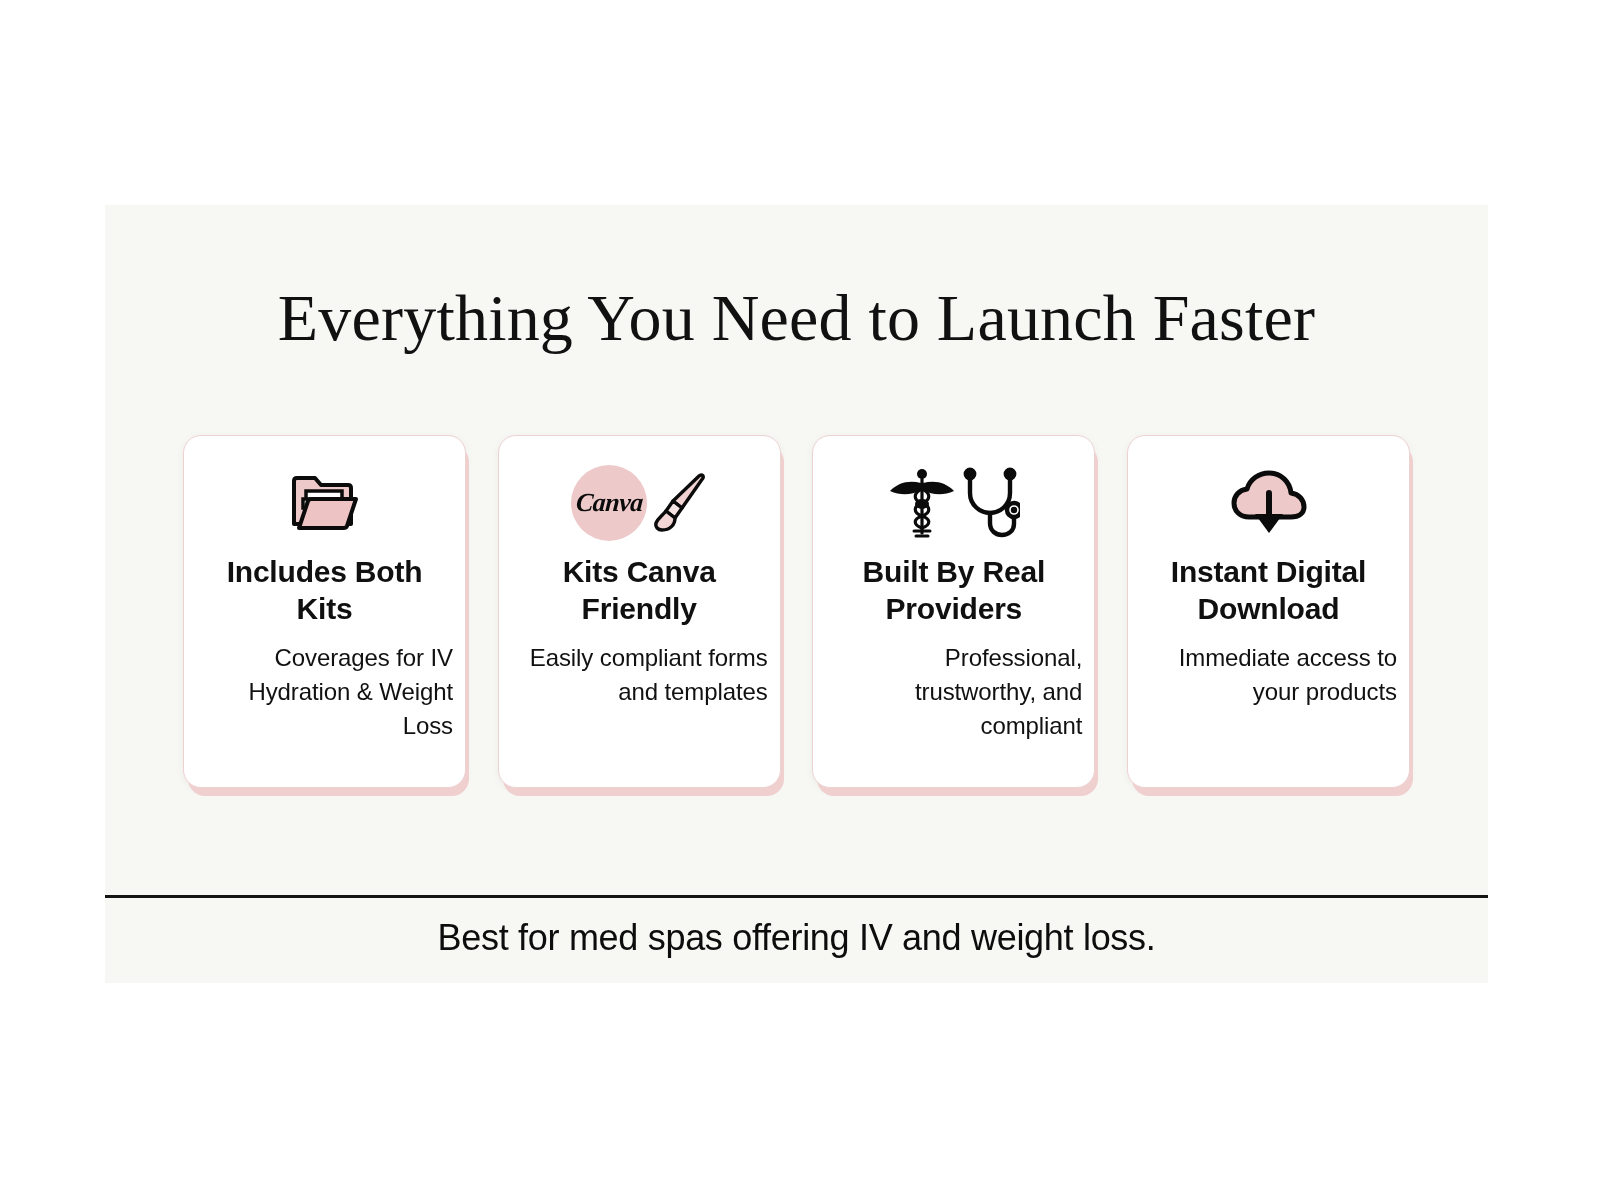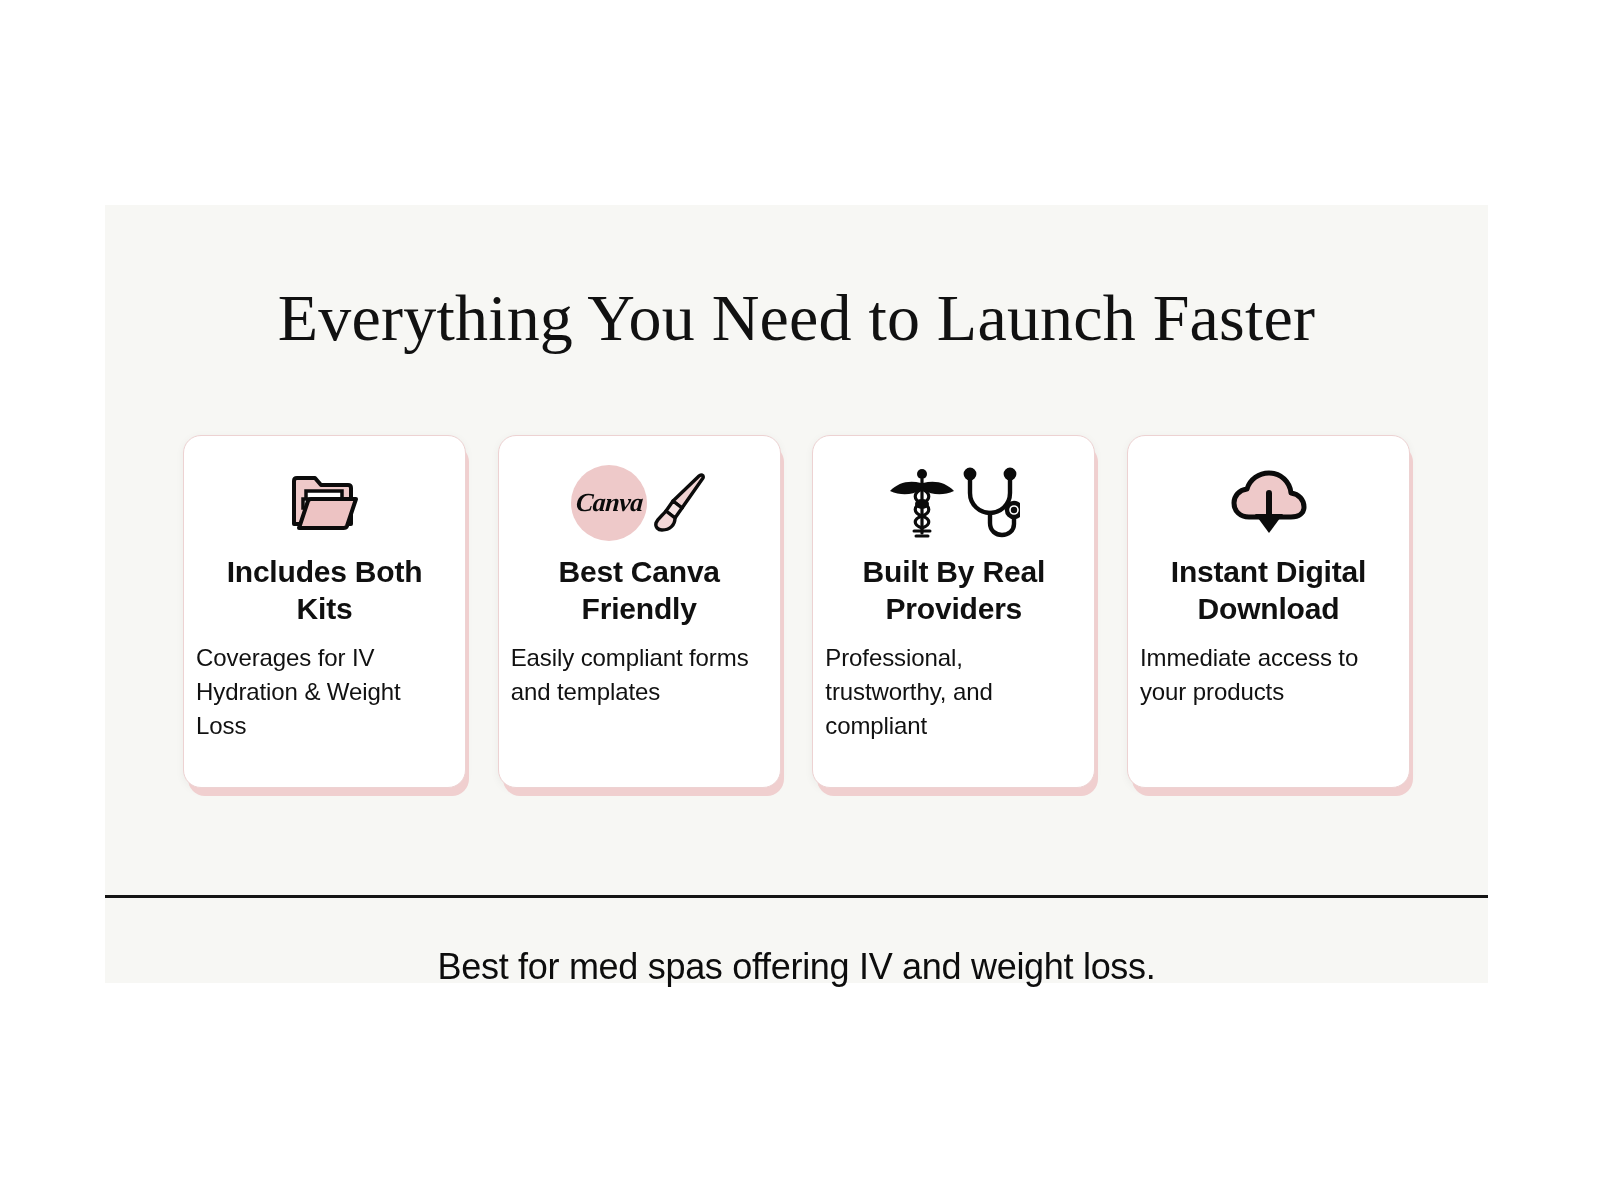--- a/index.html
+++ b/index.html
@@ -93,21 +93,21 @@
     padding: 0 26px;
     margin-bottom: 14px;
   }
 
   .card-desc {
     font-family: "Liberation Sans", sans-serif;
     font-size: 24px;
     font-weight: 400;
     color: #111111;
     line-height: 1.42;
-    text-align: left;
+    text-align: right;
     padding: 0 12px;
     letter-spacing: -0.1px;
   }
 
   
   .divider {
     position: absolute;
     left: 0;
     top: 690px;
     width: 100%;
@@ -120,21 +120,20 @@
     left: 0;
     top: 712px;
     width: 100%;
     text-align: center;
     font-family: "Liberation Sans", sans-serif;
     font-size: 36px;
     font-weight: 400;
     color: #0d0d0d;
     letter-spacing: -0.3px;
     white-space: nowrap;
-    margin-top: 29px;
   }
 
   
   .canva-wrap {
     display: flex;
     align-items: center;
     justify-content: center;
     gap: 2px;
   }
   .canva-circle {
@@ -188,21 +187,21 @@
             <div class="canva-circle">
               <span class="canva-word">Canva</span>
             </div>
             <svg width="58" height="66" viewBox="0 0 58 66">
               <path d="M50 6 C52 4 55 5 54 8 L33 38 L24 31 Z" fill="#f0d2d2" stroke="#0b0b0b" stroke-width="3.4" stroke-linejoin="round"></path>
               <path d="M24 31 L33 38 L26 48 L17 41 Z" fill="#f6e4e4" stroke="#0b0b0b" stroke-width="3.4" stroke-linejoin="round"></path>
               <path d="M17 41 L26 48 C26 55 21 60 13 60 C9 60 6 57 7 53 C9 48 13 46 17 41 Z" fill="#f2d6d6" stroke="#0b0b0b" stroke-width="3.4" stroke-linejoin="round"></path>
             </svg>
           </div>
         </div>
-        <div class="card-title">Best Canva Friendly</div>
+        <div class="card-title">Kits Canva Friendly</div>
         <div class="card-desc">Easily compliant forms and templates</div>
       </div>
 
       <div class="card">
         <div class="card-icon">
           <svg width="132" height="72" viewBox="0 0 132 72">
             <g fill="#0b0b0b" stroke="#0b0b0b">
               <circle cx="34" cy="7" r="5" stroke="none"></circle>
               <path d="M34 12 L34 66" stroke-width="3.2" fill="none" stroke-linecap="round"></path>
               <path d="M33 16 C20 13 10 16 2 24 C13 29 24 28 33 23 Z" stroke="none"></path>

